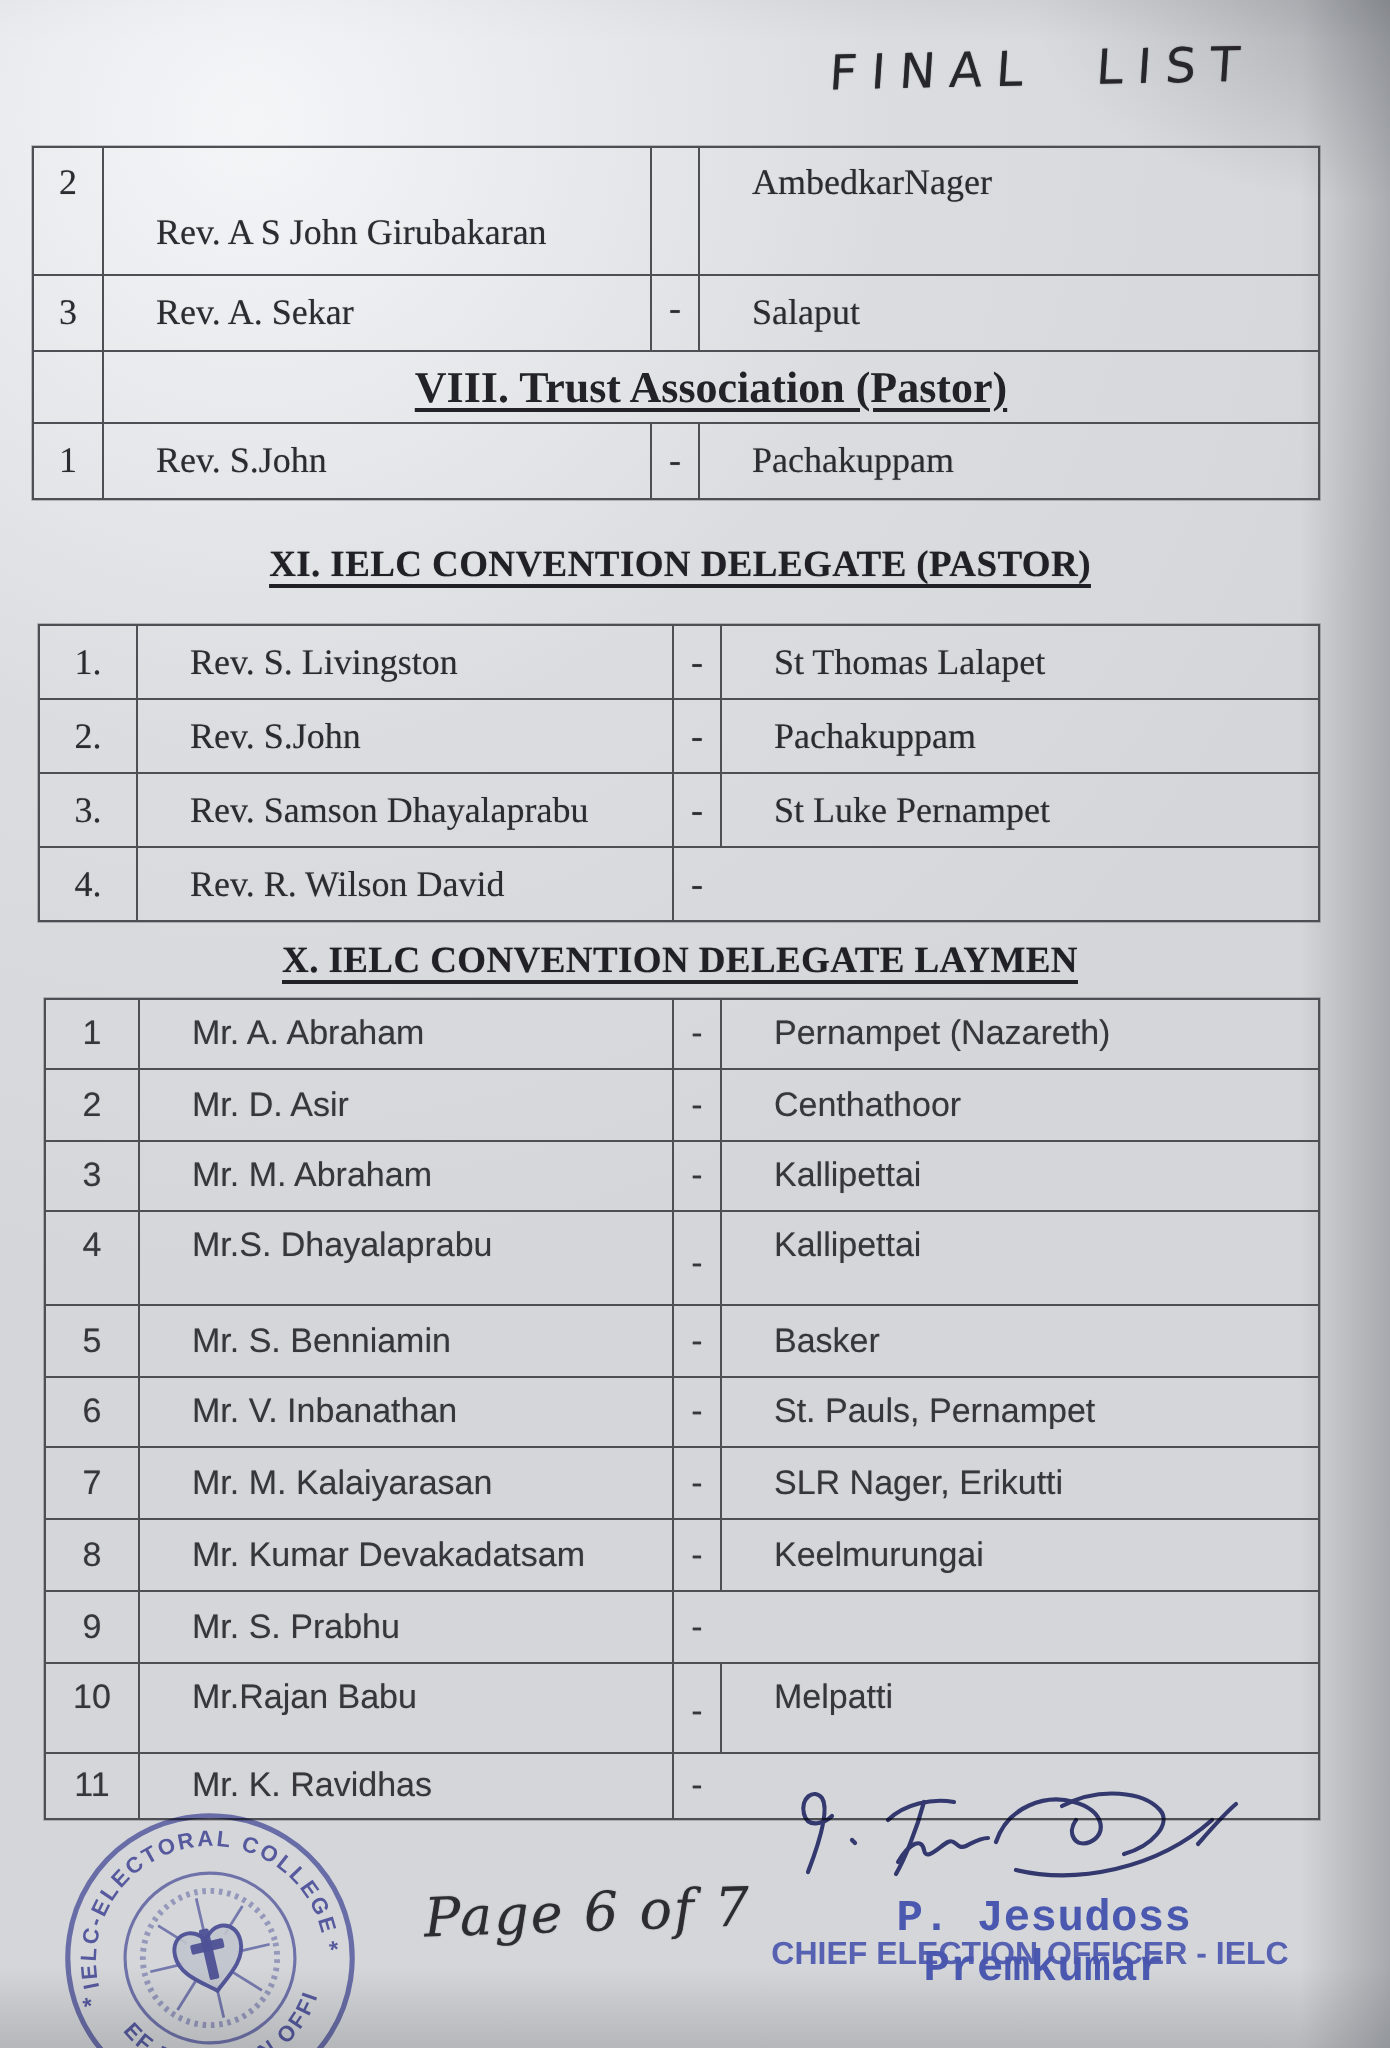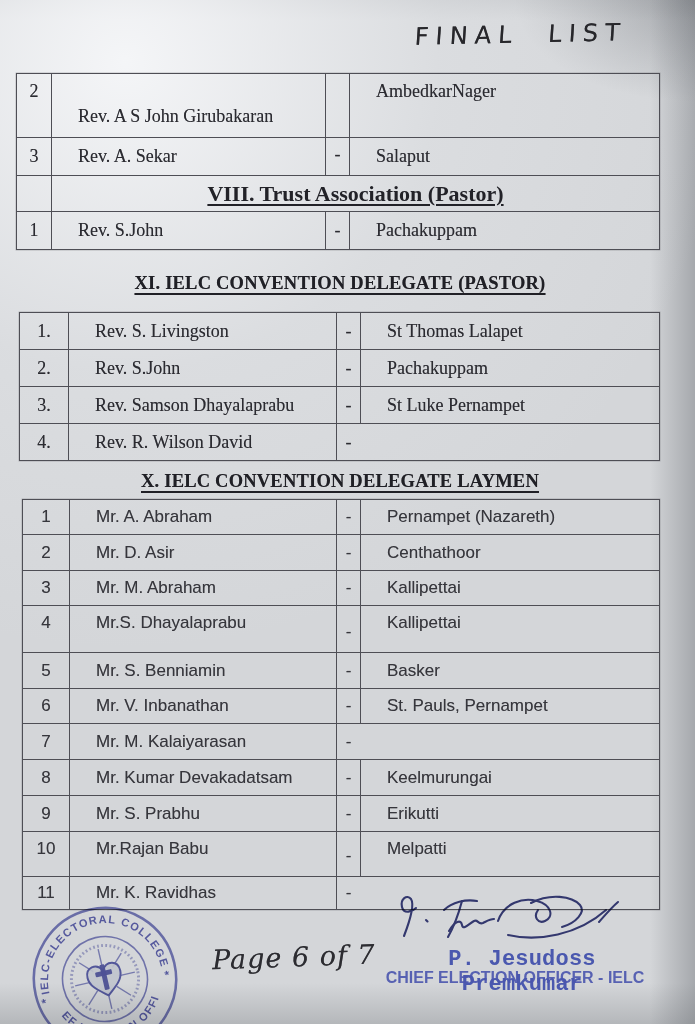--- a/index.html
+++ b/index.html
@@ -173,32 +173,32 @@
     <div class="tr" style="height:34px;">
       <div class="td no">6</div>
       <div class="td name">Mr. V. Inbanathan</div>
       <div class="td dash">-</div>
       <div class="td station">St. Pauls, Pernampet</div>
     </div>
     <div class="tr" style="height:35px;">
       <div class="td no">7</div>
       <div class="td name">Mr. M. Kalaiyarasan</div>
       <div class="td dash">-</div>
+      <div class="td station">SLR Nager, Erikutti</div>
     </div>
     <div class="tr" style="height:35px;">
       <div class="td no">8</div>
       <div class="td name">Mr. Kumar Devakadatsam</div>
       <div class="td dash">-</div>
       <div class="td station">Keelmurungai</div>
     </div>
     <div class="tr" style="height:35px;">
       <div class="td no">9</div>
       <div class="td name">Mr. S. Prabhu</div>
       <div class="td dash">-</div>
-      <div class="td station">Erikutti</div>
     </div>
     <div class="tr" style="height:44px;">
       <div class="td no top">10</div>
       <div class="td name top">Mr.Rajan Babu</div>
       <div class="td dash low">-</div>
       <div class="td station top">Melpatti</div>
     </div>
     <div class="tr" style="height:32px;">
       <div class="td no">11</div>
       <div class="td name">Mr. K. Ravidhas</div>

